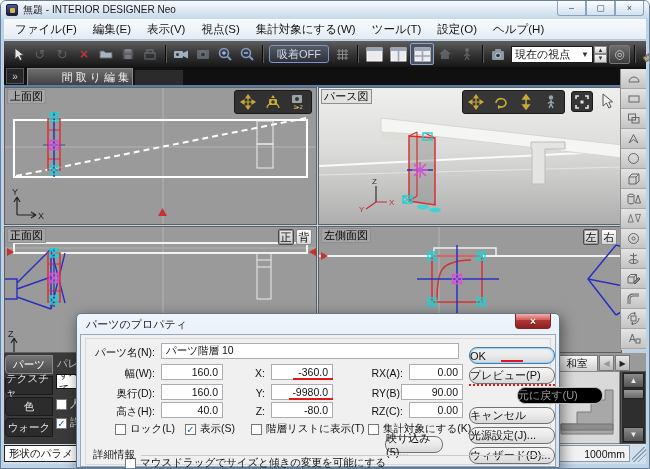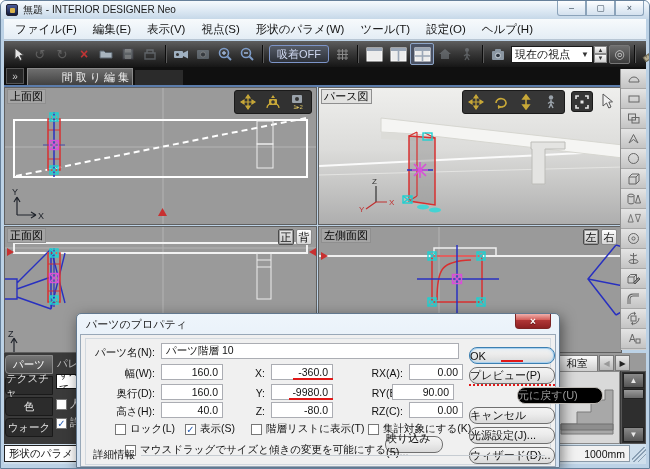--- a/index.html
+++ b/index.html
@@ -150,21 +150,21 @@
     <div class="winbtn">
         <span>×</span>
       </div>
   </div>
 
   <div class="menubar">
     <span class="menu-item">ファイル(F)</span>
     <span class="menu-item">編集(E)</span>
     <span class="menu-item">表示(V)</span>
     <span class="menu-item">視点(S)</span>
-    <span class="menu-item">形状のパラメ(W)</span>
+    <span class="menu-item">集計対象にする(W)</span>
     <span class="menu-item">ツール(T)</span>
     <span class="menu-item">設定(O)</span>
     <span class="menu-item">ヘルプ(H)</span>
   </div>
 
   <div class="toolbar">
     <div class="tbtn">
       <svg width="16" height="16">
           <path d="M5,2 L5,13 L8,10.5 L10,14.5 L12,13.5 L10,9.5 L13.5,9 Z" fill="#e6e6e6" stroke="#444"></path>
         </svg>
@@ -657,21 +657,21 @@
 
       <div class="lbl" style="left:8px;top:52px;width:66px;">奥行(D):</div>
       <div class="fld" style="left:80px;top:49px;width:62px;">
           <span>160.0</span>
         </div>
       <div class="lbl" style="left:148px;top:52px;width:36px;">Y:</div>
       <div class="fld" style="left:190px;top:49px;width:62px;">
           <span>-9980.0</span>
         </div>
       <div class="lbl" style="left:276px;top:52px;width:46px;">RY(B):</div>
-      <div class="fld" style="left:311px;top:49px;width:62px;">
+      <div class="fld" style="left:320px;top:49px;width:62px;">
           <span>90.00</span>
         </div>
 
       <div class="lbl" style="left:8px;top:70px;width:66px;">高さ(H):</div>
       <div class="fld" style="left:80px;top:67px;width:62px;">
           <span>40.0</span>
         </div>
       <div class="lbl" style="left:148px;top:70px;width:36px;">Z:</div>
       <div class="fld" style="left:190px;top:67px;width:62px;">
           <span>-80.0</span>
@@ -691,21 +691,21 @@
       </div>
       <div class="dcb" style="left:170px;top:87px;">
         <span class="cbx"></span>
         <span>階層リストに表示(T)</span>
       </div>
       <div class="dcb" style="left:287px;top:87px;">
         <span class="cbx"></span>
         <span>集計対象にする(K)</span>
       </div>
 
-      <div class="dcb" style="left:44px;top:108px;">
+      <div class="dcb" style="left:44px;top:121px;">
         <span class="cbx"></span>
         <span>マウスドラッグでサイズと傾きの変更を可能にする</span>
       </div>
       <div class="dbtn" style="left:304px;top:101px;width:58px;">
           <span>映り込み(5)...</span>
         </div>
 
       <div class="dbtn focused" style="top:12px;">
           <span>OK</span>
         </div>

